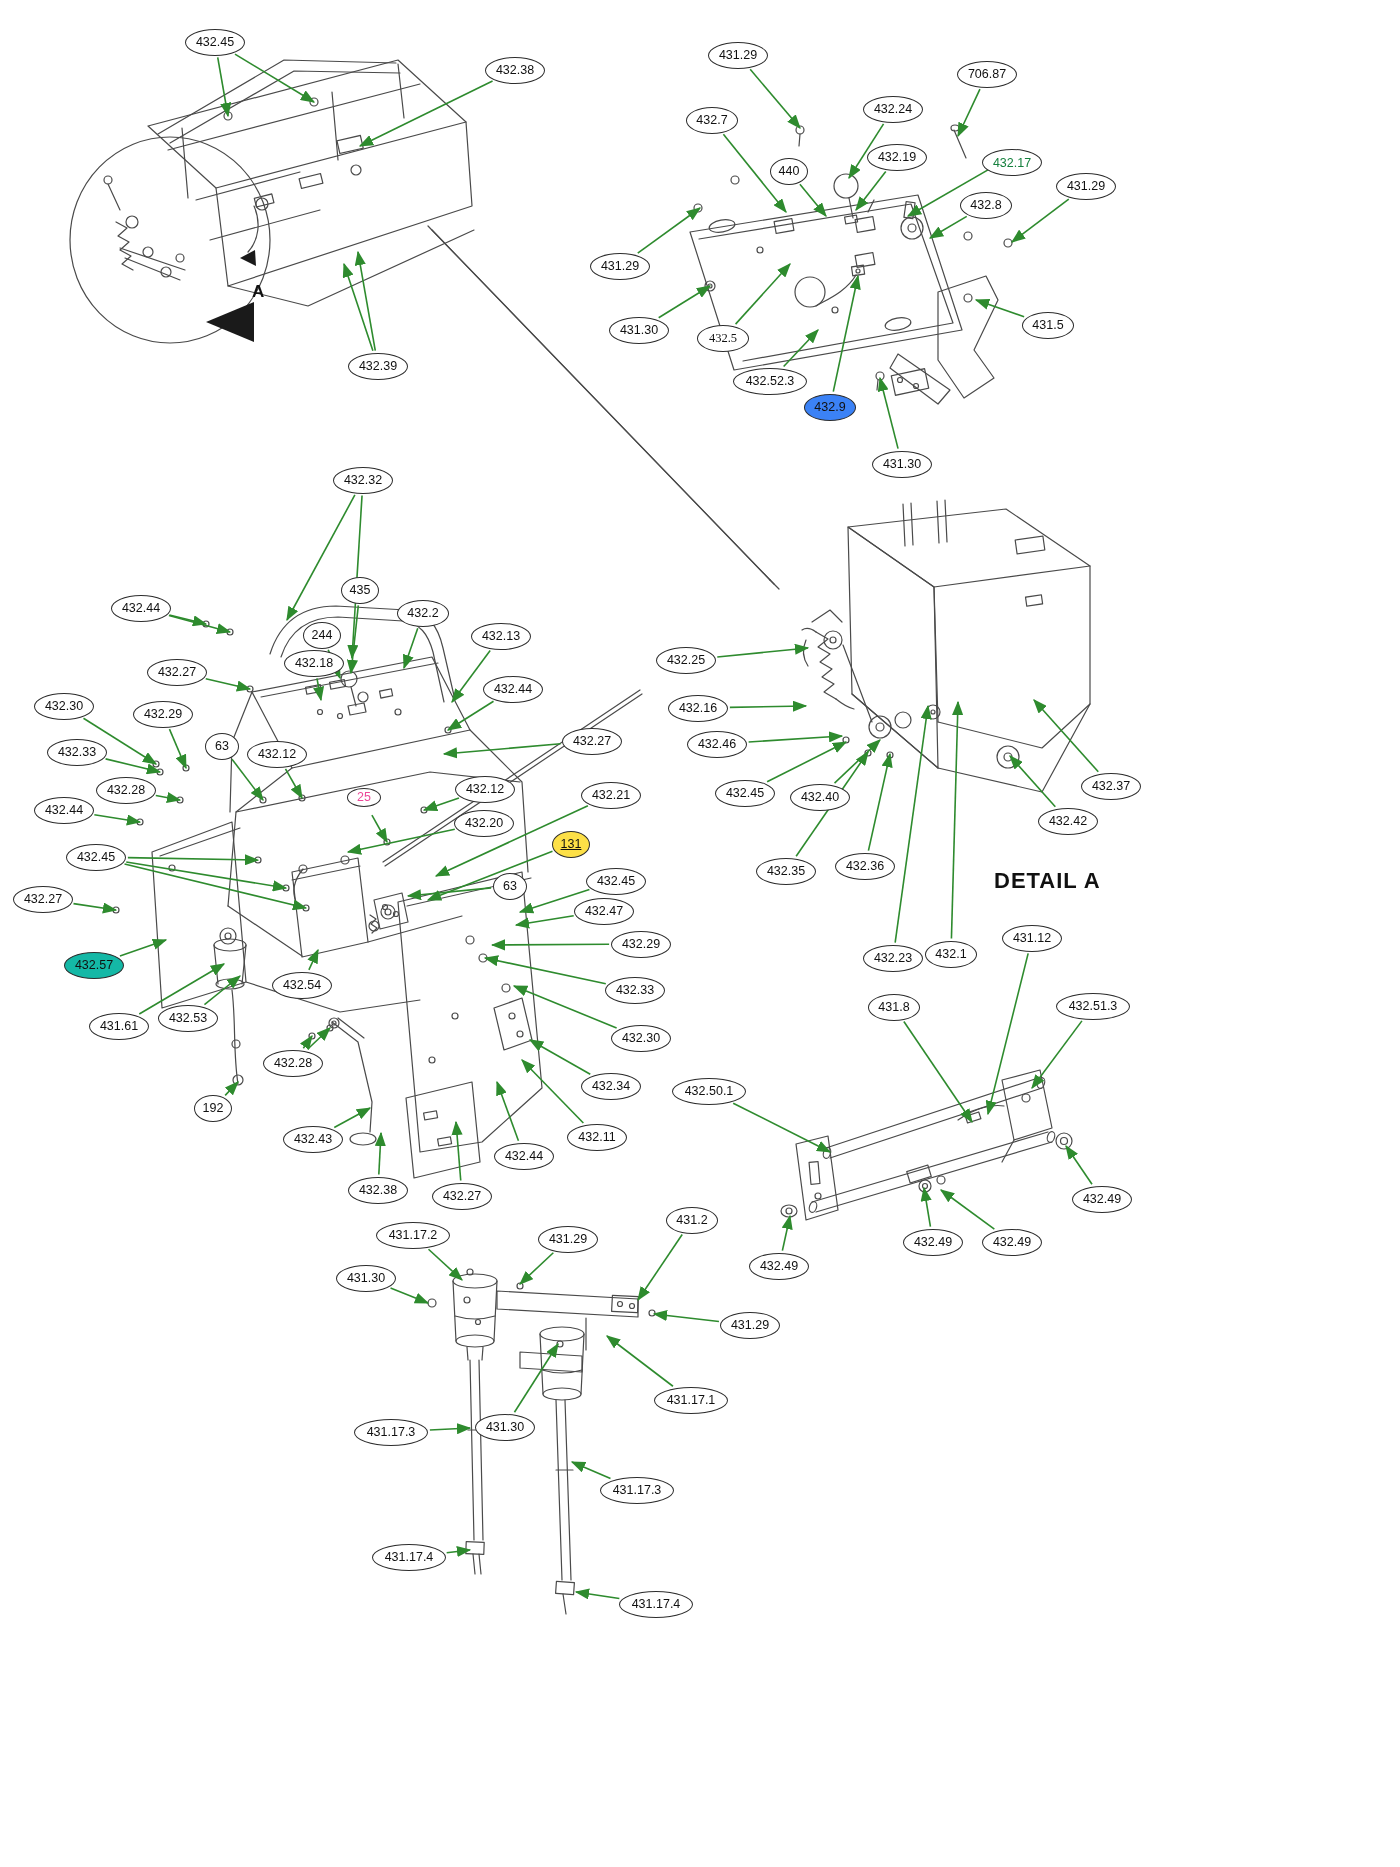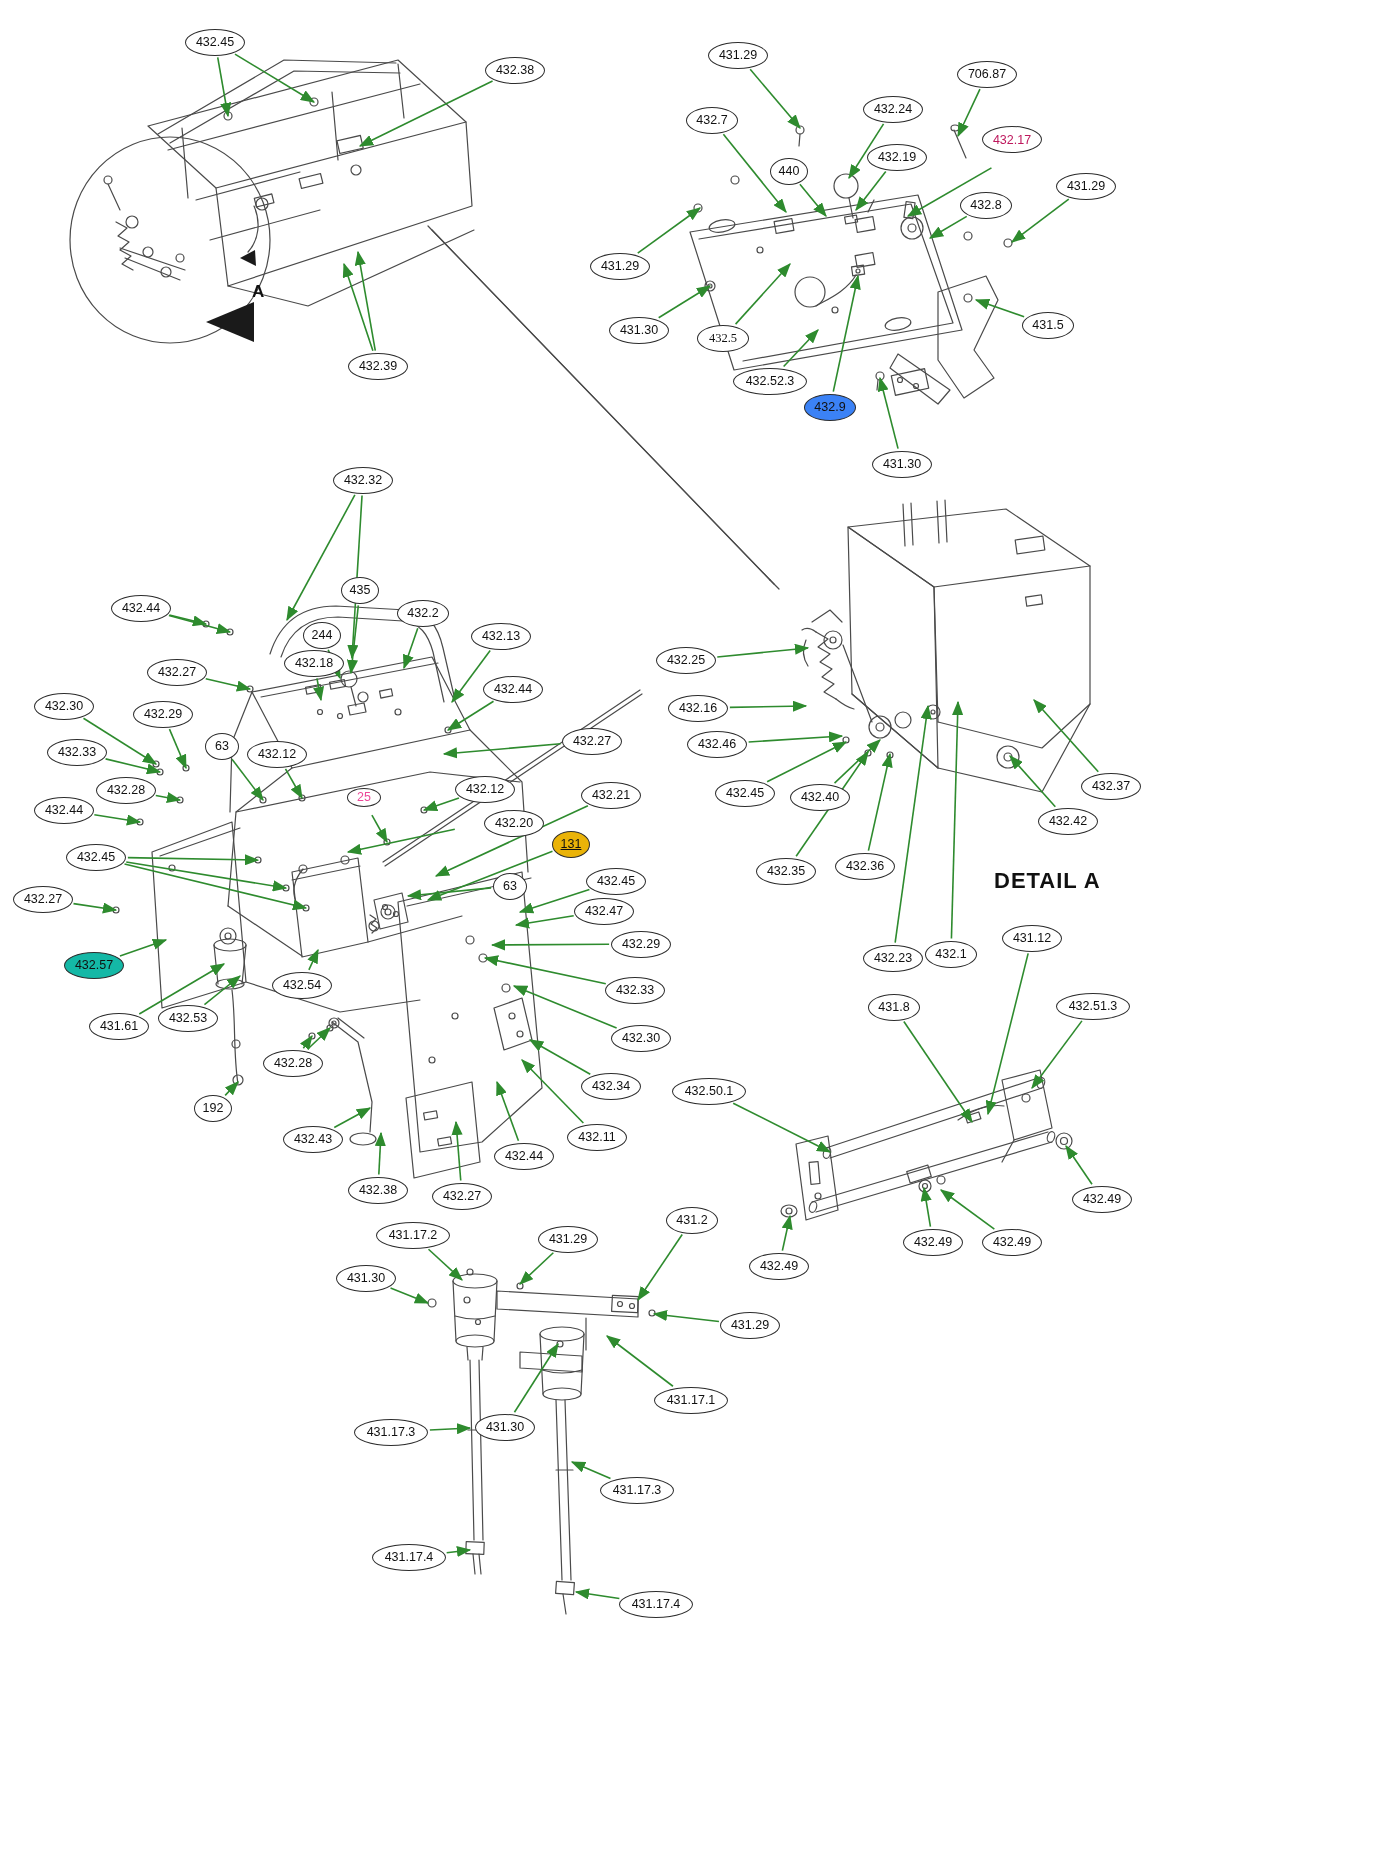--- a/index.html
+++ b/index.html
@@ -403,21 +403,21 @@
   <div id="section-a-label" class="static-label">A</div>
 
 <div class="callout" style="left: 185.1px; top: 28.5px; width: 59.8px; height: 27px; border-color: rgb(45, 45, 45); background: rgb(255, 255, 255); color: rgb(17, 17, 17);">432.45</div>
     <div class="callout" style="left: 485.1px; top: 56.5px; width: 59.8px; height: 27px; border-color: rgb(45, 45, 45); background: rgb(255, 255, 255); color: rgb(17, 17, 17);">432.38</div>
     <div class="callout" style="left: 348.1px; top: 352.5px; width: 59.8px; height: 27px; border-color: rgb(45, 45, 45); background: rgb(255, 255, 255); color: rgb(17, 17, 17);">432.39</div>
     <div class="callout" style="left: 708.1px; top: 41.5px; width: 59.8px; height: 27px; border-color: rgb(45, 45, 45); background: rgb(255, 255, 255); color: rgb(17, 17, 17);">431.29</div>
     <div class="callout" style="left: 957.1px; top: 60.5px; width: 59.8px; height: 27px; border-color: rgb(45, 45, 45); background: rgb(255, 255, 255); color: rgb(17, 17, 17);">706.87</div>
     <div class="callout" style="left: 863.1px; top: 95.5px; width: 59.8px; height: 27px; border-color: rgb(45, 45, 45); background: rgb(255, 255, 255); color: rgb(17, 17, 17);">432.24</div>
     <div class="callout" style="left: 685.75px; top: 106.5px; width: 52.5px; height: 27px; border-color: rgb(45, 45, 45); background: rgb(255, 255, 255); color: rgb(17, 17, 17);">432.7</div>
     <div class="callout" style="left: 867.1px; top: 143.5px; width: 59.8px; height: 27px; border-color: rgb(45, 45, 45); background: rgb(255, 255, 255); color: rgb(17, 17, 17);">432.19</div>
-    <div class="callout" style="left: 982.1px; top: 126px; width: 59.8px; height: 27px; border-color: rgb(45, 45, 45); background: rgb(255, 255, 255); color: #be185d;">432.17</div>
+    <div class="callout" style="left: 982.1px; top: 149px; width: 59.8px; height: 27px; border-color: rgb(45, 45, 45); background: rgb(255, 255, 255); color: #15803d;">432.17</div>
     <div class="callout" style="left: 1056.1px; top: 172.5px; width: 59.8px; height: 27px; border-color: rgb(45, 45, 45); background: rgb(255, 255, 255); color: rgb(17, 17, 17);">431.29</div>
     <div class="callout" style="left: 770.05px; top: 157.5px; width: 37.9px; height: 27px; border-color: rgb(45, 45, 45); background: rgb(255, 255, 255); color: rgb(17, 17, 17);">440</div>
     <div class="callout" style="left: 959.75px; top: 191.5px; width: 52.5px; height: 27px; border-color: rgb(45, 45, 45); background: rgb(255, 255, 255); color: rgb(17, 17, 17);">432.8</div>
     <div class="callout" style="left: 590.1px; top: 252.5px; width: 59.8px; height: 27px; border-color: rgb(45, 45, 45); background: rgb(255, 255, 255); color: rgb(17, 17, 17);">431.29</div>
     <div class="callout" style="left: 609.1px; top: 316.5px; width: 59.8px; height: 27px; border-color: rgb(45, 45, 45); background: rgb(255, 255, 255); color: rgb(17, 17, 17);">431.30</div>
     <div class="callout" style="left: 696.75px; top: 324.5px; width: 52.5px; height: 27px; border-color: rgb(45, 45, 45); background: rgb(255, 255, 255); color: rgb(17, 17, 17); font-family: Liberation Serif, serif;">432.5</div>
     <div class="callout" style="left: 1021.75px; top: 311.5px; width: 52.5px; height: 27px; border-color: rgb(45, 45, 45); background: rgb(255, 255, 255); color: rgb(17, 17, 17); text-align: right;">431.5</div>
     <div class="callout" style="left: 732.8px; top: 367.5px; width: 74.4px; height: 27px; border-color: rgb(45, 45, 45); background: rgb(255, 255, 255); color: rgb(17, 17, 17);">432.52.3</div>
     <div class="callout" style="left: 803.75px; top: 393.5px; width: 52.5px; height: 27px; border-color: rgb(45, 45, 45); background: #3b82f6; color: rgb(17, 17, 17); text-align: right;">432.9</div>
     <div class="callout" style="left: 872.1px; top: 450.5px; width: 59.8px; height: 27px; border-color: rgb(45, 45, 45); background: rgb(255, 255, 255); color: rgb(17, 17, 17);">431.30</div>
@@ -433,23 +433,23 @@
     <div class="callout" style="left: 34.1px; top: 692.5px; width: 59.8px; height: 27px; border-color: rgb(45, 45, 45); background: rgb(255, 255, 255); color: rgb(17, 17, 17);">432.30</div>
     <div class="callout" style="left: 133.1px; top: 700.5px; width: 59.8px; height: 27px; border-color: rgb(45, 45, 45); background: rgb(255, 255, 255); color: rgb(17, 17, 17);">432.29</div>
     <div class="callout" style="left: 205px; top: 732.5px; width: 34px; height: 27px; border-color: rgb(45, 45, 45); background: rgb(255, 255, 255); color: rgb(17, 17, 17);">63</div>
     <div class="callout" style="left: 247.1px; top: 740.5px; width: 59.8px; height: 27px; border-color: rgb(45, 45, 45); background: rgb(255, 255, 255); color: rgb(17, 17, 17);">432.12</div>
     <div class="callout" style="left: 47.1px; top: 738.5px; width: 59.8px; height: 27px; border-color: rgb(45, 45, 45); background: rgb(255, 255, 255); color: rgb(17, 17, 17);">432.33</div>
     <div class="callout" style="left: 96.1px; top: 776.5px; width: 59.8px; height: 27px; border-color: rgb(45, 45, 45); background: rgb(255, 255, 255); color: rgb(17, 17, 17);">432.28</div>
     <div class="callout" style="left: 562.1px; top: 727.5px; width: 59.8px; height: 27px; border-color: rgb(45, 45, 45); background: rgb(255, 255, 255); color: rgb(17, 17, 17);">432.27</div>
     <div class="callout" style="left: 34.1px; top: 796.5px; width: 59.8px; height: 27px; border-color: rgb(45, 45, 45); background: rgb(255, 255, 255); color: rgb(17, 17, 17);">432.44</div>
     <div class="callout" style="left: 347px; top: 787.5px; width: 34px; height: 19px; border-color: rgb(45, 45, 45); background: rgb(255, 255, 255); color: #ec4899;">25</div>
     <div class="callout" style="left: 455.1px; top: 775.5px; width: 59.8px; height: 27px; border-color: rgb(45, 45, 45); background: rgb(255, 255, 255); color: rgb(17, 17, 17);">432.12</div>
-    <div class="callout" style="left: 454.1px; top: 809.5px; width: 59.8px; height: 27px; border-color: rgb(45, 45, 45); background: rgb(255, 255, 255); color: rgb(17, 17, 17); margin-left: 30px;">432.20</div>
+    <div class="callout" style="left: 454.1px; top: 809.5px; width: 59.8px; height: 27px; border-color: rgb(45, 45, 45); background: rgb(255, 255, 255); color: rgb(17, 17, 17);">432.20</div>
     <div class="callout" style="left: 581.1px; top: 781.5px; width: 59.8px; height: 27px; border-color: rgb(45, 45, 45); background: rgb(255, 255, 255); color: rgb(17, 17, 17);">432.21</div>
-    <div class="callout" style="left: 552.05px; top: 830.5px; width: 37.9px; height: 27px; border-color: rgb(45, 45, 45); background: #eab308; color: rgb(17, 17, 17); text-decoration: underline;">131</div>
+    <div class="callout" style="left: 552.05px; top: 830.5px; width: 37.9px; height: 27px; border-color: rgb(45, 45, 45); background: #fde047; color: rgb(17, 17, 17); text-decoration: underline;">131</div>
     <div class="callout" style="left: 66.1px; top: 843.5px; width: 59.8px; height: 27px; border-color: rgb(45, 45, 45); background: rgb(255, 255, 255); color: rgb(17, 17, 17);">432.45</div>
     <div class="callout" style="left: 493px; top: 872.5px; width: 34px; height: 27px; border-color: rgb(45, 45, 45); background: rgb(255, 255, 255); color: rgb(17, 17, 17);">63</div>
     <div class="callout" style="left: 586.1px; top: 867.5px; width: 59.8px; height: 27px; border-color: rgb(45, 45, 45); background: rgb(255, 255, 255); color: rgb(17, 17, 17);">432.45</div>
     <div class="callout" style="left: 574.1px; top: 897.5px; width: 59.8px; height: 27px; border-color: rgb(45, 45, 45); background: rgb(255, 255, 255); color: rgb(17, 17, 17);">432.47</div>
     <div class="callout" style="left: 13.1px; top: 885.5px; width: 59.8px; height: 27px; border-color: rgb(45, 45, 45); background: rgb(255, 255, 255); color: rgb(17, 17, 17);">432.27</div>
     <div class="callout" style="left: 611.1px; top: 930.5px; width: 59.8px; height: 27px; border-color: rgb(45, 45, 45); background: rgb(255, 255, 255); color: rgb(17, 17, 17);">432.29</div>
     <div class="callout" style="left: 605.1px; top: 976.5px; width: 59.8px; height: 27px; border-color: rgb(45, 45, 45); background: rgb(255, 255, 255); color: rgb(17, 17, 17);">432.33</div>
     <div class="callout" style="left: 64.1px; top: 951.5px; width: 59.8px; height: 27px; border-color: rgb(45, 45, 45); background: #14b8a6; color: rgb(17, 17, 17);">432.57</div>
     <div class="callout" style="left: 272.1px; top: 971.5px; width: 59.8px; height: 27px; border-color: rgb(45, 45, 45); background: rgb(255, 255, 255); color: rgb(17, 17, 17);">432.54</div>
     <div class="callout" style="left: 89.1px; top: 1012.5px; width: 59.8px; height: 27px; border-color: rgb(45, 45, 45); background: rgb(255, 255, 255); color: rgb(17, 17, 17);">431.61</div>

